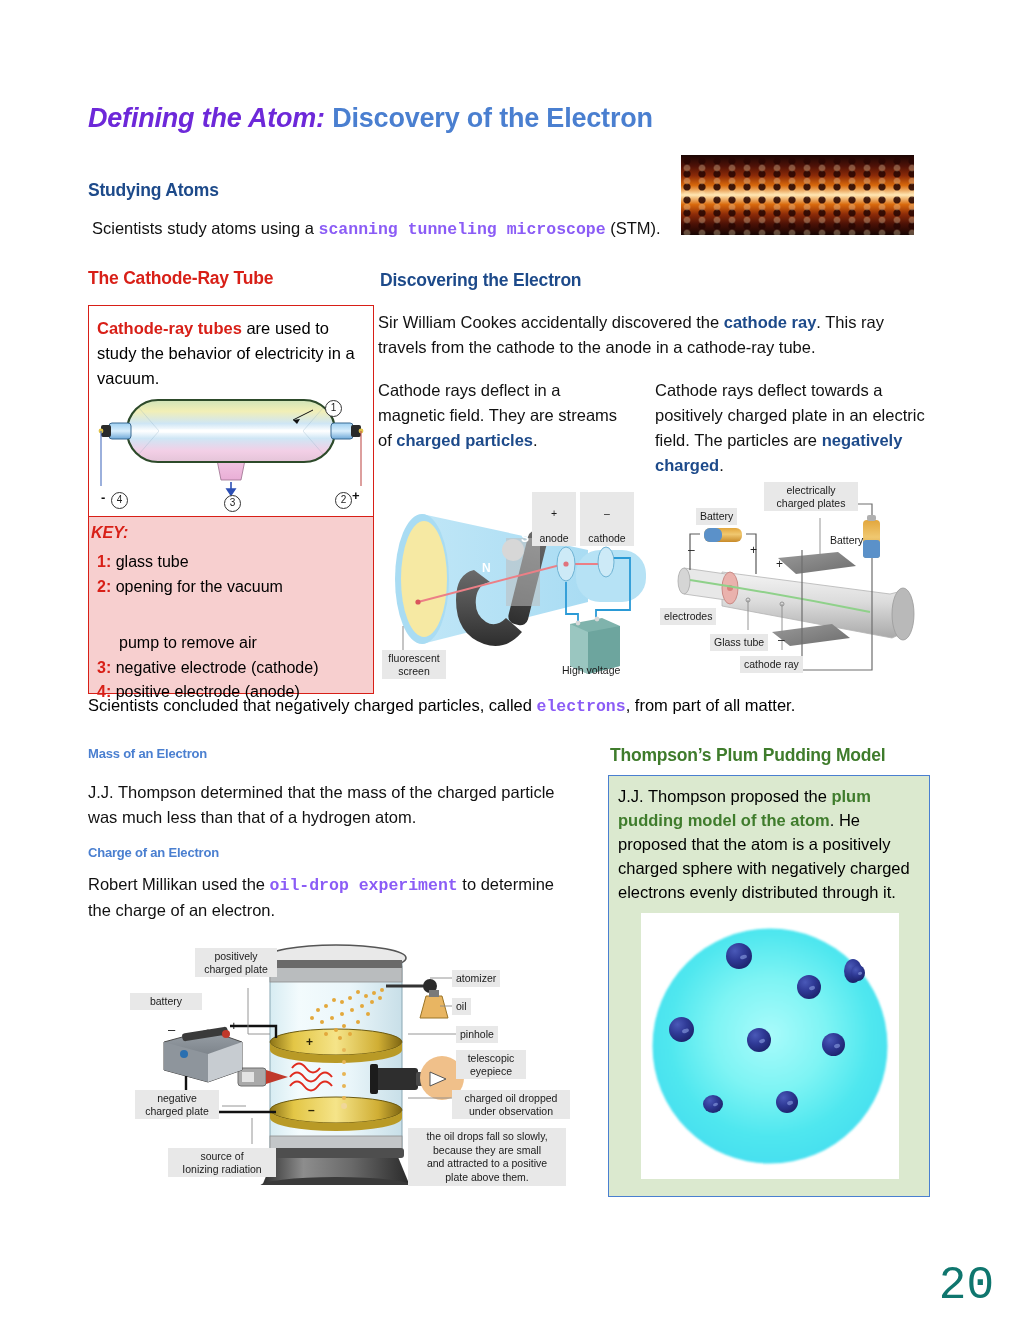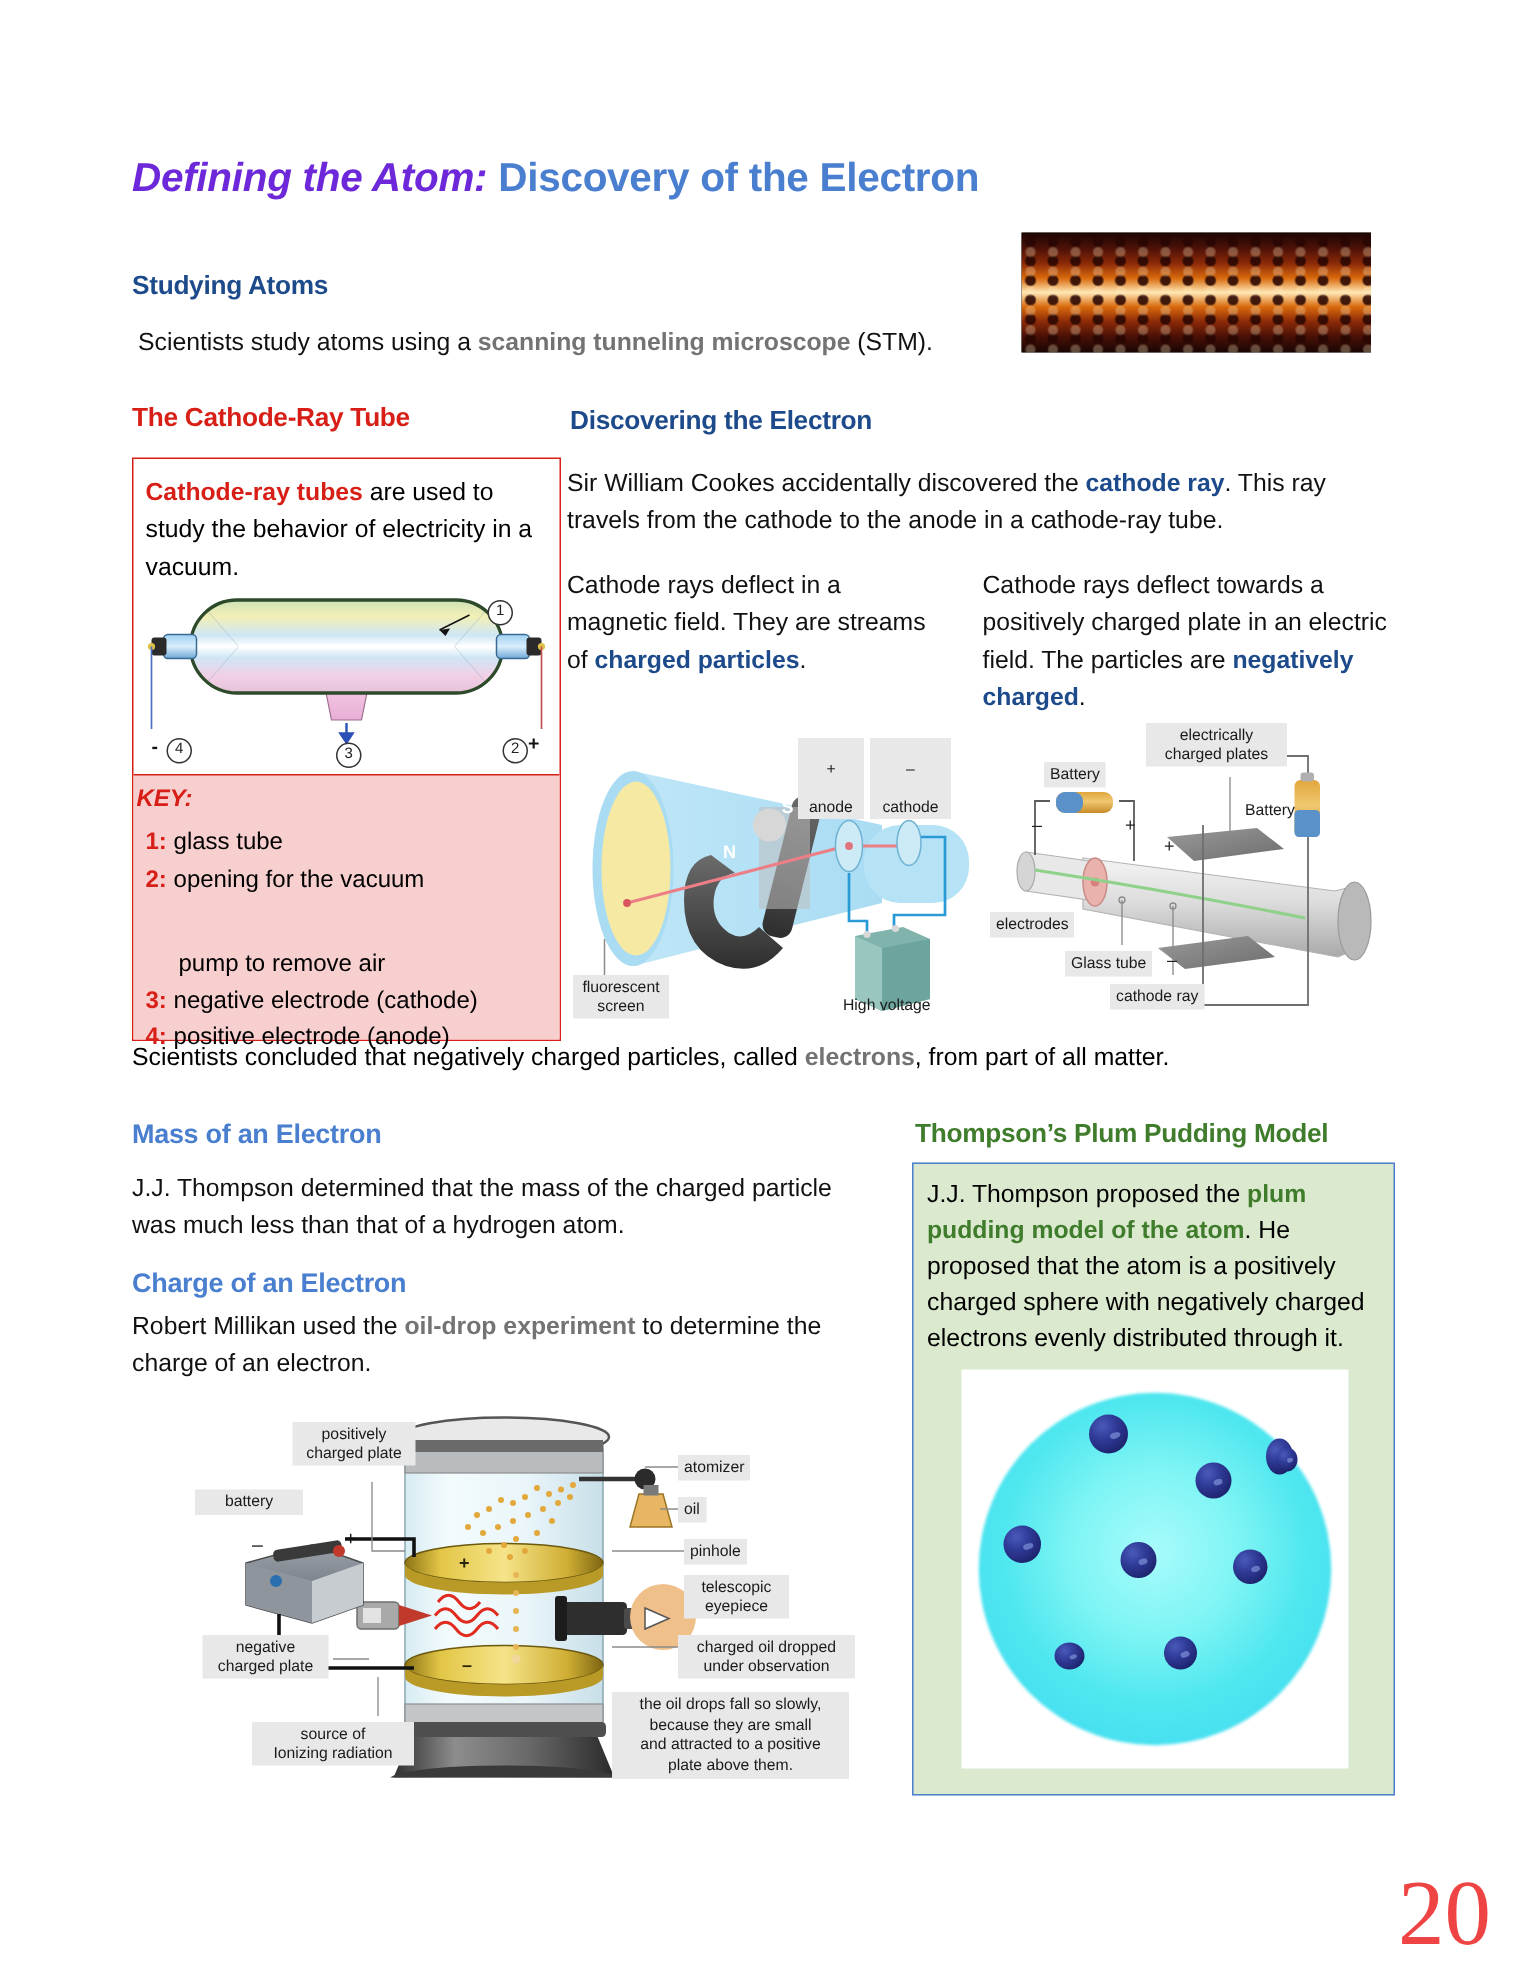--- a/index.html
+++ b/index.html
@@ -9,28 +9,28 @@
   
   .cond{font-family:"Liberation Sans Narrow","Liberation Sans",sans-serif;font-stretch:condensed;font-weight:bold;letter-spacing:-0.2px;}
   .body-txt{font-size:16.5px;line-height:25px;color:#111;}
 
   
   #title{position:absolute;left:88px;top:103px;font-size:27px;white-space:nowrap;}
   #title .a{color:#6d28d9;font-style:italic;}
   #title .b{color:#4a7fd0;}
 
   
-  .h-blue-light{color:#4a7fd0;font-size:18px;text-align:right;}
+  .h-blue-light{color:#4a7fd0;font-size:13px;text-align:right;}
   .h-blue-dark{color:#1d4a8a;font-size:17.5px;}
   .h-red{color:#d81f17;font-size:17.5px;text-align:right;}
   .h-green{color:#3f7c2c;font-size:17.5px;}
 
   #h-studying{position:absolute;left:88px;top:180px;}
   #p-studying{position:absolute;left:92px;top:216px;width:600px;}
-  .kw-blue{color:#737373;font-family:Liberation Sans, sans-serif;font-stretch:condensed;font-weight:bold;}
+  .kw-blue{color:#8b5cf6;font-family:Liberation Mono, monospace;font-stretch:condensed;font-weight:bold;}
   .kw-blue-d{color:#1d4a8a;font-family:"Liberation Sans Narrow","Liberation Sans",sans-serif;font-stretch:condensed;font-weight:bold;}
   .kw-red{color:#d81f17;font-family:"Liberation Sans Narrow","Liberation Sans",sans-serif;font-stretch:condensed;font-weight:bold;}
   .kw-green{color:#3f7c2c;font-family:"Liberation Sans Narrow","Liberation Sans",sans-serif;font-stretch:condensed;font-weight:bold;}
 
   
   #stm{position:absolute;left:681px;top:155px;width:233px;height:80px;background:#0b0403;overflow:hidden;}
   #stm .band{position:absolute;left:0;right:0;}
   #stm .dark{top:0;height:80px;background:
      linear-gradient(180deg,#1b0604 0%,#501207 14%,#8d2b08 26%,#d8690c 38%,#ffe7b4 50%,#d8690c 62%,#8d2b08 74%,#4c1106 86%,#170503 100%);}
   #stm .lattice{top:0;height:80px;
@@ -87,21 +87,21 @@
      filter:blur(1px);}
   .electron{position:absolute;border-radius:50%;
      background:radial-gradient(circle at 34% 30%, #4a59b8 0%, #2f3a96 38%, #1e2570 75%, #161c55 100%);}
   .electron::after{content:"";position:absolute;left:52%;top:46%;width:26%;height:16%;border-radius:50%;
      background:rgba(150,170,235,.55);transform:rotate(-18deg);}
 
   
   #milli{position:absolute;left:130px;top:930px;width:440px;height:255px;}
 
   
-  #pagenum{position:absolute;right:26px;bottom:8px;font-size:62px;color:#ef4444;font-family:Liberation Serif, serif;}
+  #pagenum{position:absolute;right:26px;bottom:8px;font-size:46px;color:#0f766e;font-family:Liberation Mono, monospace;}
 </style>
 </head>
 <body>
 
 <div class="page">
 
   <div id="title" class="cond">
     <span class="a">Defining the Atom:</span>
     <span class="b">Discovery of the Electron</span>
   </div>

